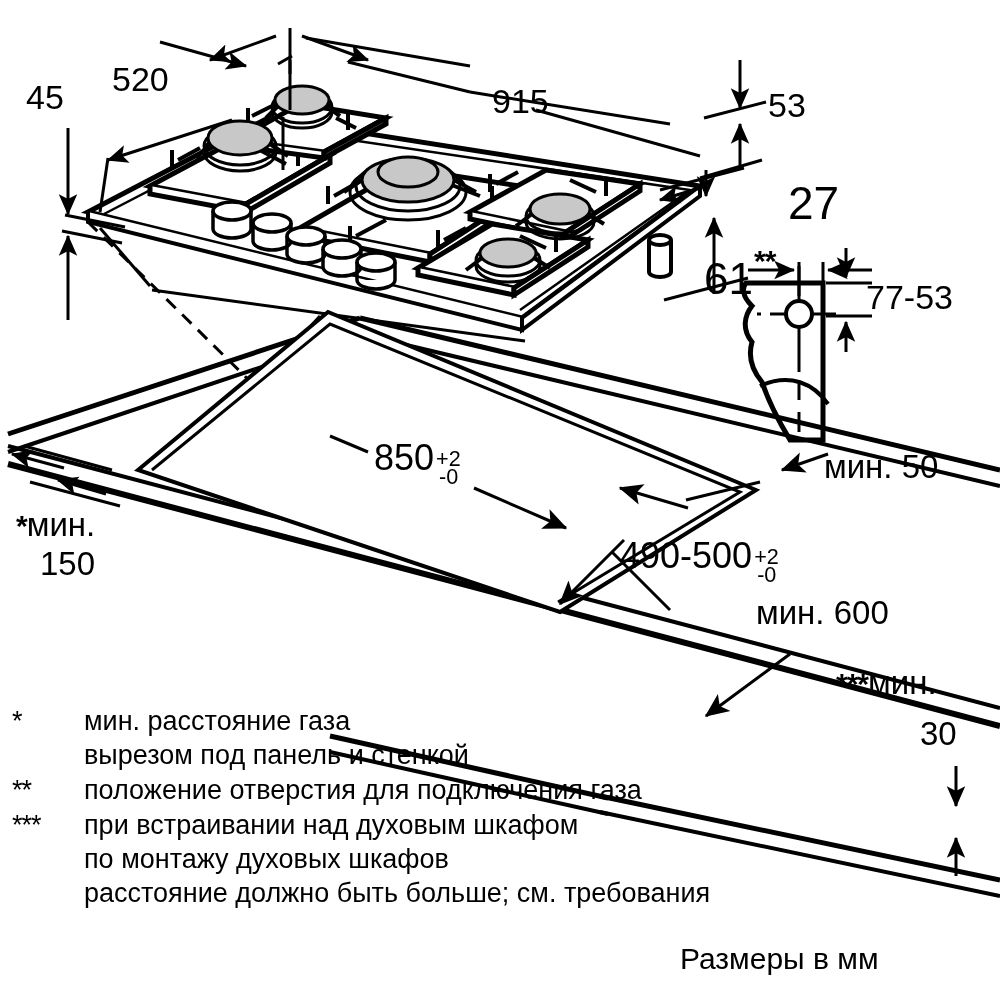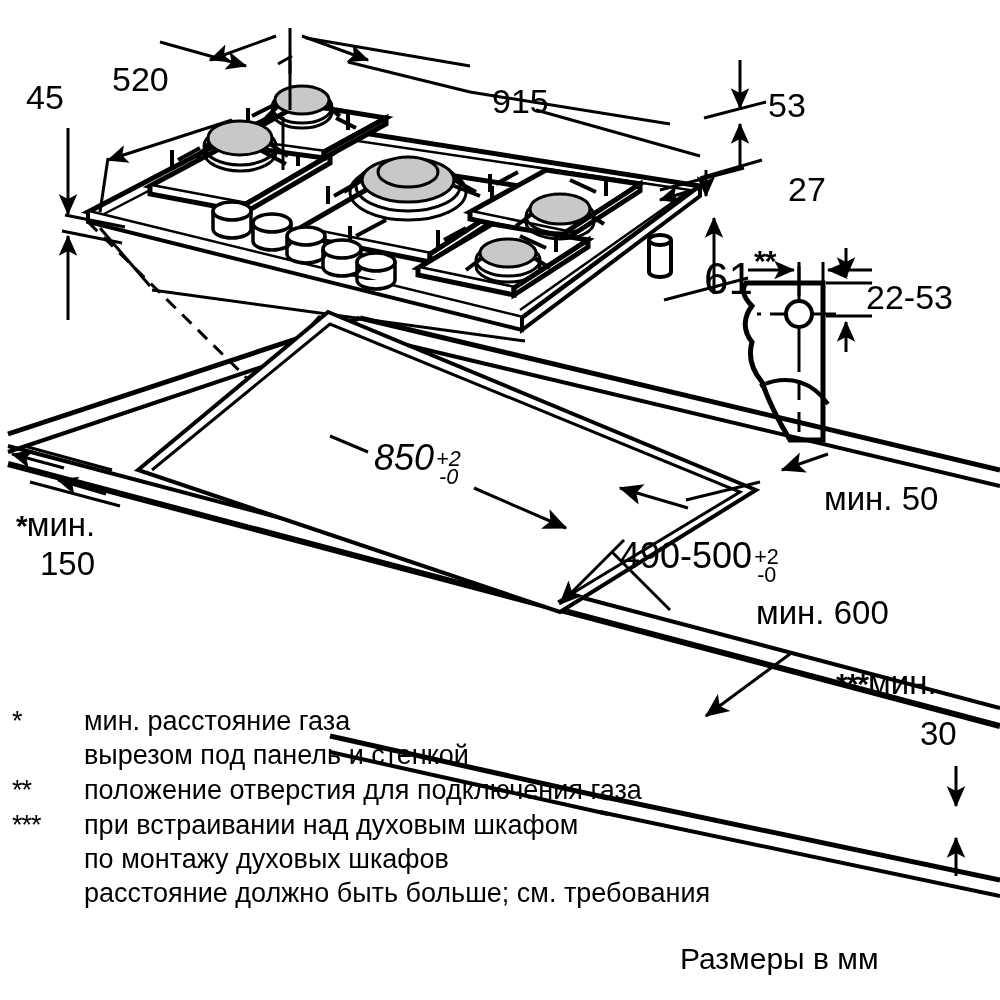--- a/index.html
+++ b/index.html
@@ -362,40 +362,40 @@
   <div class="dim-label" style="left:26px;top:80px;font-size:34px;">45</div>
 
   <div class="dim-label" style="left:112px;top:62px;font-size:34px;">520</div>
 
   <div class="dim-label" style="left:468px;top:84px;font-size:34px;margin-left:24px;">915</div>
 
   <div class="dim-label" style="left:768px;top:88px;font-size:34px;">53</div>
 
   <div class="dim-label" style="left:704px;top:221px;font-size:44px;margin-top:36px;">61</div>
 
-  <div class="dim-label" style="left:788px;top:172px;font-size:34px;text-align:right;">27</div>
+  <div class="dim-label" style="left:788px;top:180px;font-size:46px;text-align:right;">27</div>
 
   <div class="dim-label" style="left:754px;top:246px;font-size:30px;font-weight:700;letter-spacing:-1px;">**</div>
 
-  <div class="dim-label" style="left:866px;top:280px;font-size:34px;">22-53</div>
-
-  <div class="dim-label" style="left:374px;top:440px;font-size:36px;font-style:italic;">
+  <div class="dim-label" style="left:866px;top:280px;font-size:34px;">77-53</div>
+
+  <div class="dim-label" style="left:374px;top:440px;font-size:36px;">
     <span>850</span><span class="tol"><span class="up">+2</span><span class="dn">-0</span></span>
   </div>
 
   <div class="dim-label" style="left:620px;top:538px;font-size:36px;">
     <span>490-500</span><span class="tol"><span class="up">+2</span><span class="dn">-0</span></span>
   </div>
 
   <div class="dim-label" style="left:16px;top:508px;font-size:33px;">
     <span style="font-size:30px;font-weight:700;letter-spacing:-1px;">*</span><span>мин.</span>
     <div style="margin-top:6px;margin-left:24px;">150</div>
   </div>
 
-  <div class="dim-label" style="left:824px;top:450px;font-size:33px;margin-top:32px;">мин. 50</div>
+  <div class="dim-label" style="left:824px;top:450px;font-size:33px;">мин. 50</div>
 
   <div class="dim-label" style="left:756px;top:596px;font-size:33px;">мин. 600</div>
 
   <div class="dim-label" style="left:836px;top:666px;font-size:33px;">
     <span style="font-size:30px;font-weight:700;letter-spacing:-1px;">***</span><span>мин.</span>
     <div style="margin-top:18px;margin-left:84px;">30</div>
   </div>
 
   <div class="notes">
 

